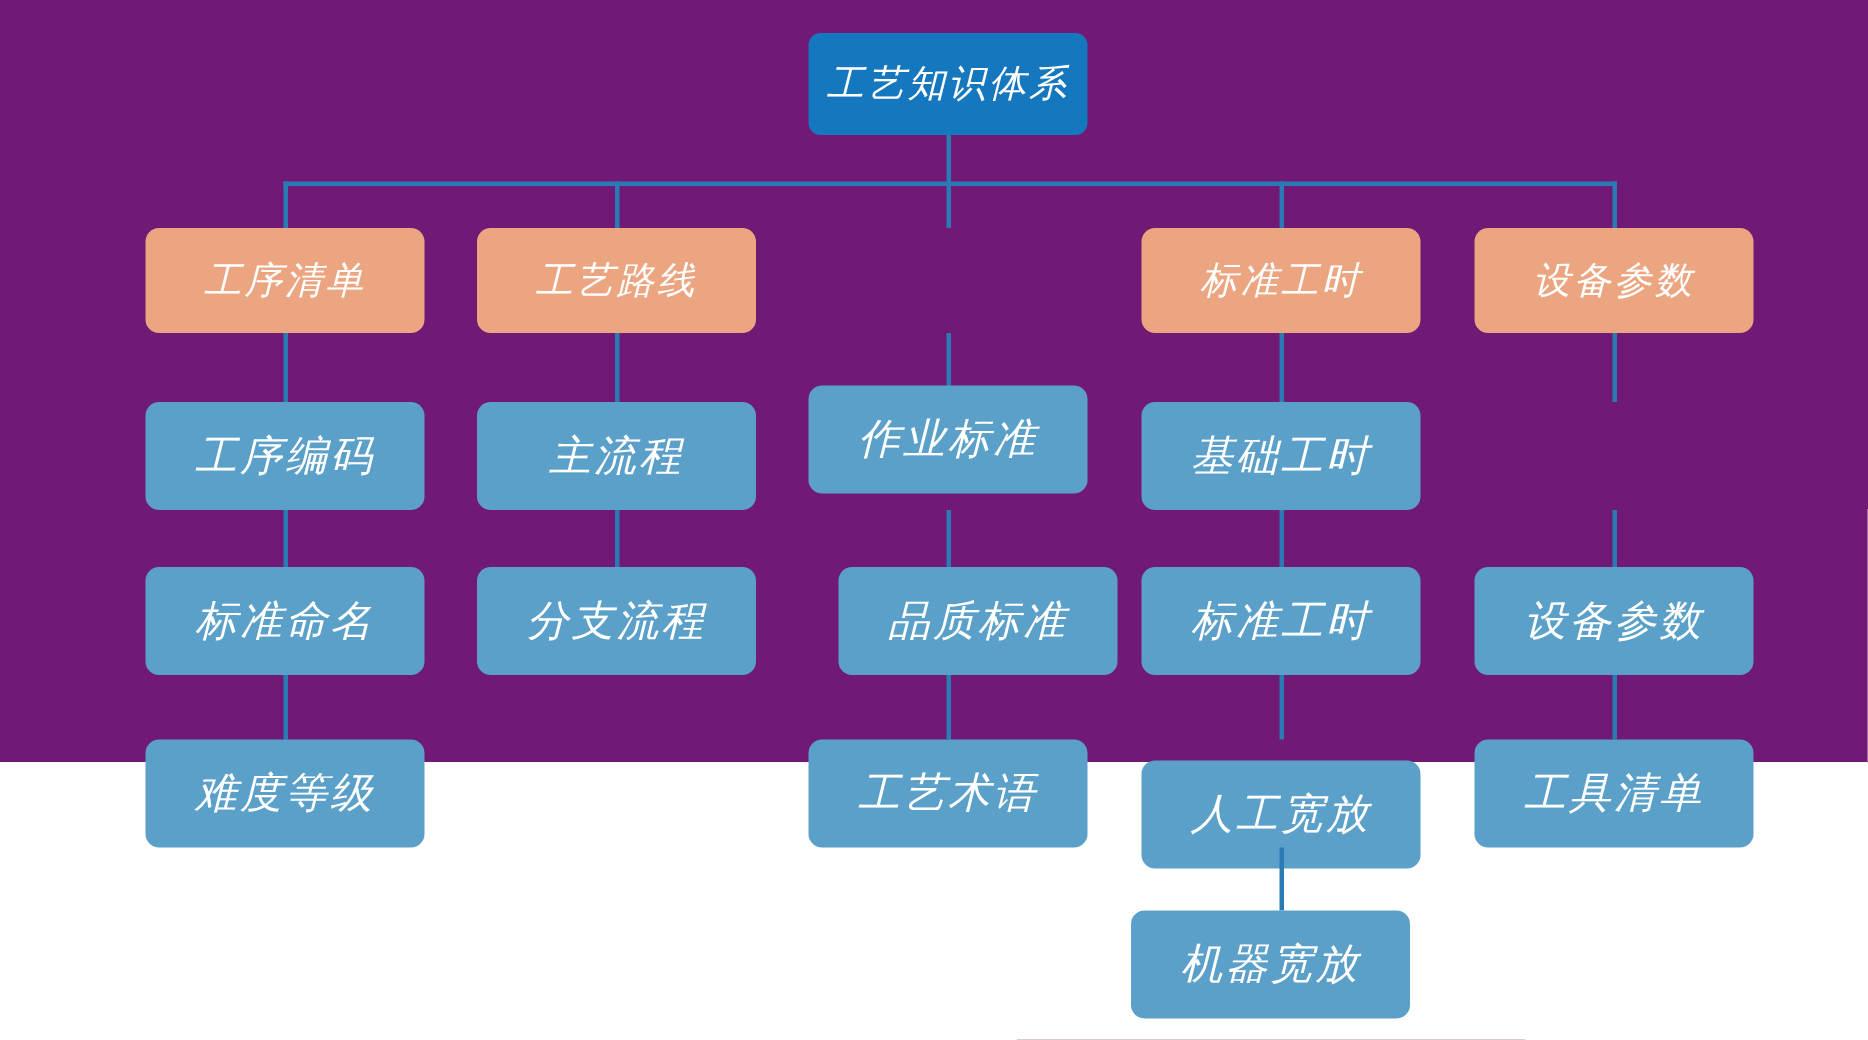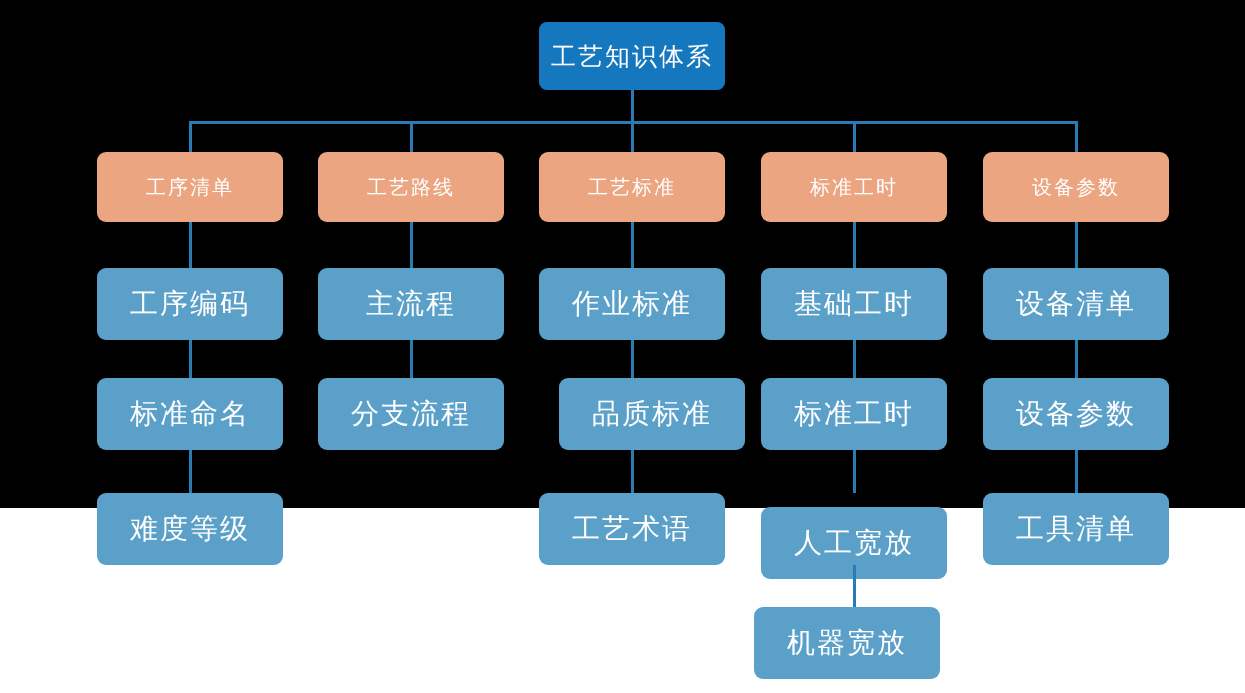--- a/index.html
+++ b/index.html
@@ -11,21 +11,22 @@
     width: 1245px;
     height: 693px;
     overflow: hidden;
     font-family: "Liberation Sans", "DejaVu Sans", sans-serif;
   }
 
   #chart {
     position: relative;
     width: 1245px;
     height: 508px;
-    background: #000000;
+    background: #701a75;
+    font-style: italic;
   }
 
   
   .conn {
     position: absolute;
     background: #2a7ab5;
   }
   .conn-v { width: 3px; }
   .conn-h { height: 3px; }
 
@@ -45,21 +46,21 @@
   }
 
   .node-root {
     background: #1577bd;
     font-size: 25px;
     border-radius: 8px;
   }
 
   .node-l2 {
     background: #eca581;
-    font-size: 20px;
+    font-size: 25px;
     justify-content: center;
   }
 
   .node-l3 {
     background: #5ba0c8;
     font-size: 28px;
   }
 
   .node-label {
     display: block;
@@ -106,25 +107,22 @@
   </div>
   <div class="conn conn-v" style="left:409.5px; top:222px; height:46px;"></div>
   <div class="node node-l3" style="left:318px; top:268px; width:186px; height:72px;">
     <span class="node-label">主流程</span>
   </div>
   <div class="conn conn-v" style="left:409.5px; top:340px; height:38px;"></div>
   <div class="node node-l3" style="left:318px; top:378px; width:186px; height:72px;">
     <span class="node-label">分支流程</span>
   </div>
 
-  <div class="node node-l2" style="left:539px; top:152px; width:186px; height:70px;">
-    <span class="node-label">工艺标准</span>
-  </div>
   <div class="conn conn-v" style="left:630.5px; top:222px; height:46px;"></div>
-  <div class="node node-l3" style="left:539px; top:268px; width:186px; height:72px;">
+  <div class="node node-l3" style="left:539px; top:257px; width:186px; height:72px;">
     <span class="node-label">作业标准</span>
   </div>
   <div class="conn conn-v" style="left:630.5px; top:340px; height:38px;"></div>
   <div class="node node-l3" style="left:539px; top:378px; width:186px; height:72px;margin-left:20px;">
     <span class="node-label">品质标准</span>
   </div>
   <div class="conn conn-v" style="left:630.5px; top:450px; height:43px;"></div>
   <div class="node node-l3" style="left:539px; top:493px; width:186px; height:72px;">
     <span class="node-label">工艺术语</span>
   </div>
@@ -146,23 +144,20 @@
   </div>
   <div class="conn conn-v" style="left:852.5px; top:565px; height:42px;"></div>
   <div class="node node-l3" style="left:754px; top:607px; width:186px; height:72px;">
     <span class="node-label">机器宽放</span>
   </div>
 
   <div class="node node-l2" style="left:983px; top:152px; width:186px; height:70px;">
     <span class="node-label">设备参数</span>
   </div>
   <div class="conn conn-v" style="left:1074.5px; top:222px; height:46px;"></div>
-  <div class="node node-l3" style="left:983px; top:268px; width:186px; height:72px;">
-    <span class="node-label">设备清单</span>
-  </div>
   <div class="conn conn-v" style="left:1074.5px; top:340px; height:38px;"></div>
   <div class="node node-l3" style="left:983px; top:378px; width:186px; height:72px;">
     <span class="node-label">设备参数</span>
   </div>
   <div class="conn conn-v" style="left:1074.5px; top:450px; height:43px;"></div>
   <div class="node node-l3" style="left:983px; top:493px; width:186px; height:72px;">
     <span class="node-label">工具清单</span>
   </div>
 
 </div>

